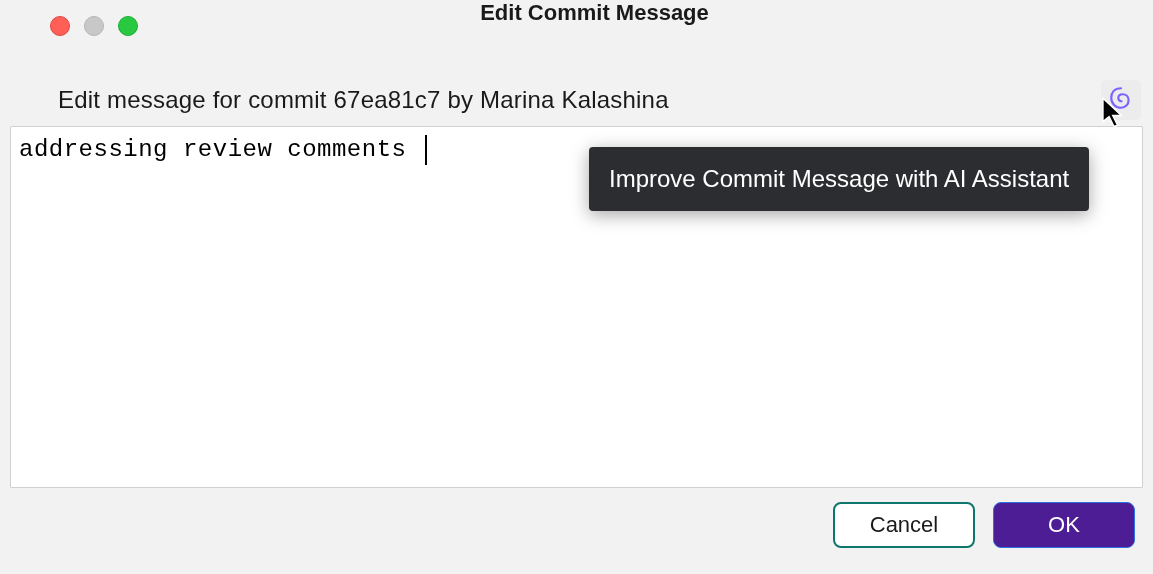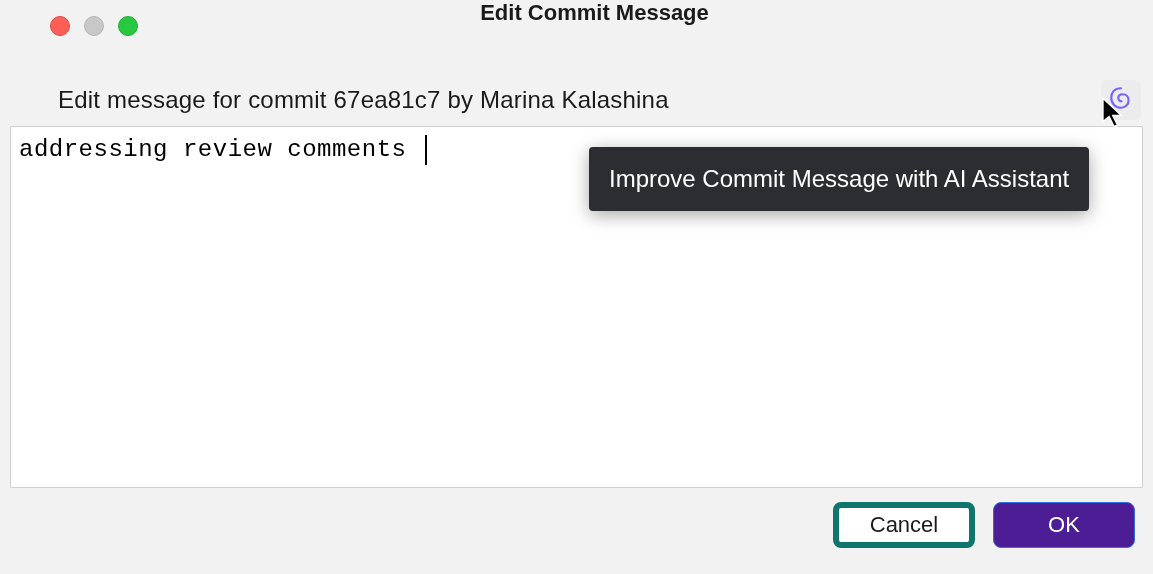--- a/index.html
+++ b/index.html
@@ -121,21 +121,21 @@
       border-radius: 8px;
       font-size: 22px;
       display: flex;
       align-items: center;
       justify-content: center;
       cursor: pointer;
     }
     
     .btn-cancel {
       background: #ffffff;
-      border: 6px solid #0f766e;
+      border: 2px solid #0f766e;
       color: #1a1a1a;
     }
     
     .btn-ok {
       background: #4c1d95;
       border: 1px solid #2f6fe0;
       color: #ffffff;
       font-weight: 500;
     }
     

